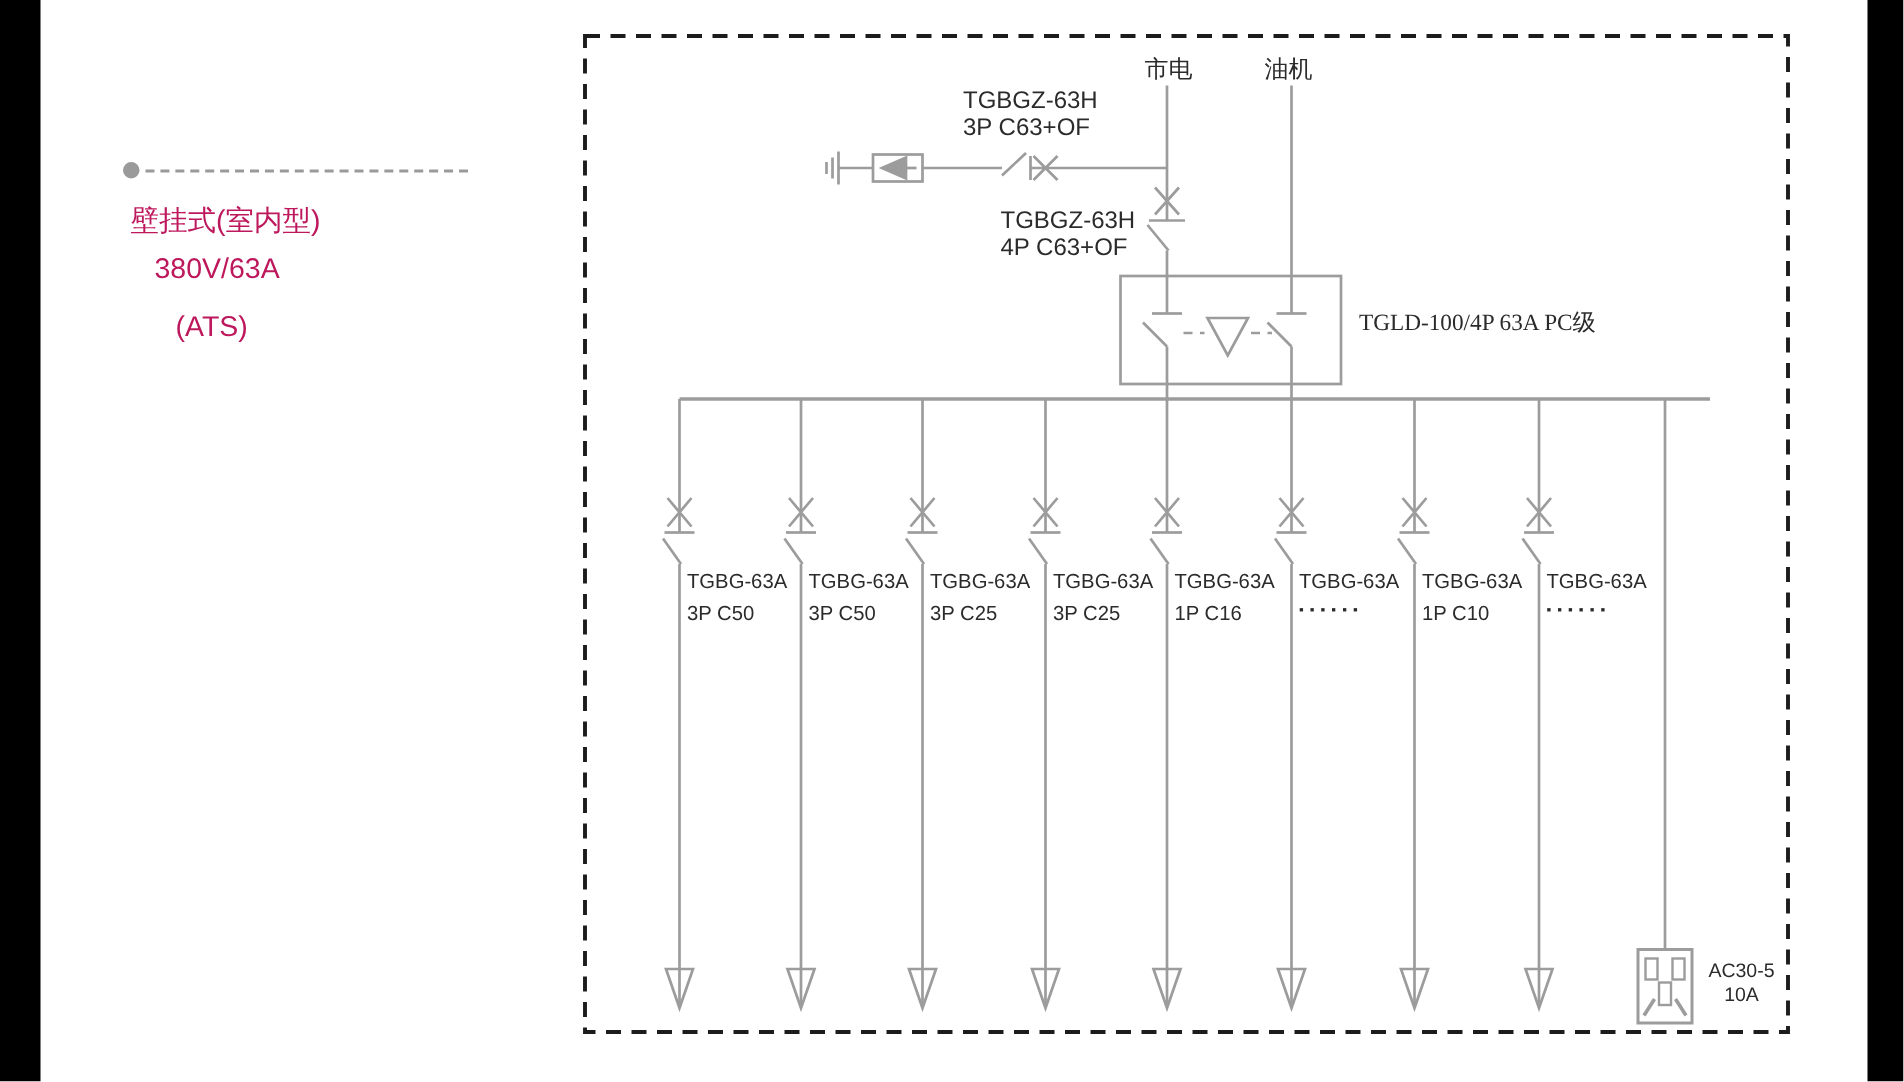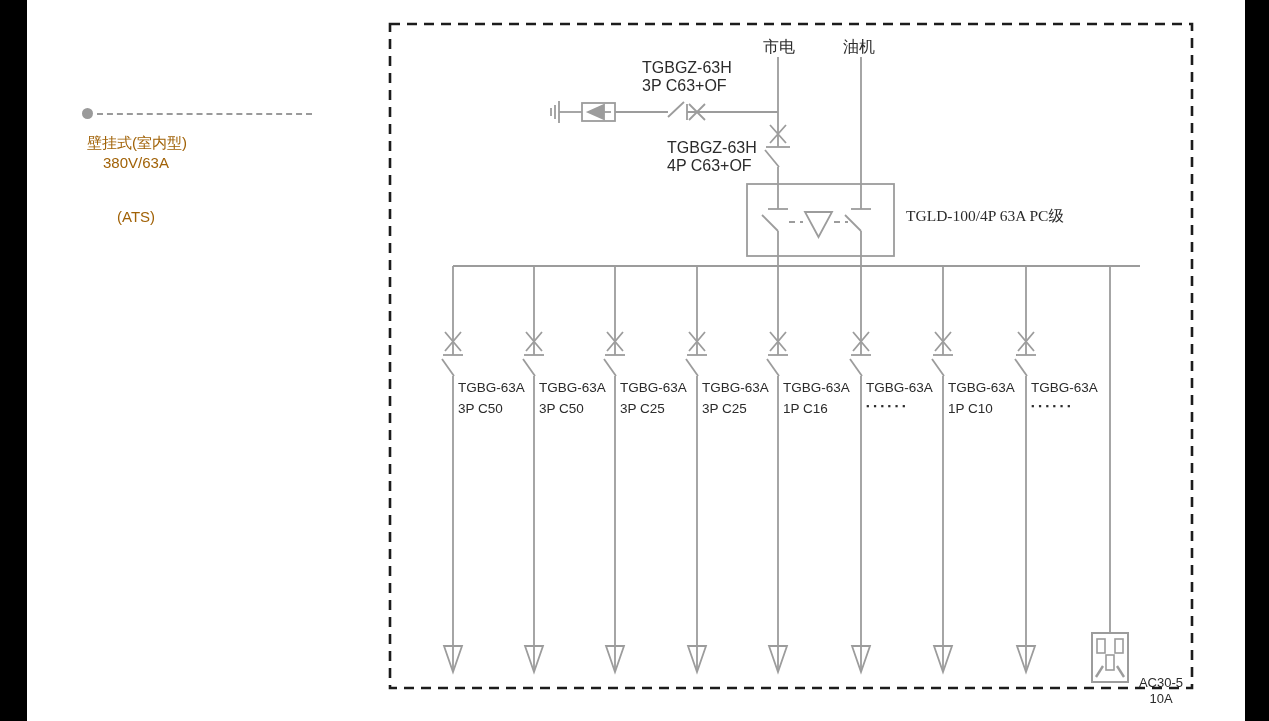--- a/index.html
+++ b/index.html
@@ -12,34 +12,34 @@
 
   
   .title-row { position:absolute; left:89px; top:66px; display:flex; align-items:center; }
   .title-square { width:18px; height:18px; background:#111; margin-right:13px; margin-top:3px; }
   .title-text { font-size:23px; font-weight:bold; color:#111; letter-spacing:1px; }
   .divider { position:absolute; left:82px; top:107px; width:232px; height:12px; }
   .divider .dot { position:absolute; left:0; top:1px; width:11px; height:11px;
                   border-radius:50%; background:#9a9a9a; }
   .divider .dash { position:absolute; left:15px; top:6px; width:215px;
                    border-top:2px dashed #9a9a9a; }
-  .spec { position:absolute; font-size:15px; color:#a16207; white-space:nowrap; }
+  .spec { position:absolute; font-size:19px; color:#be185d; white-space:nowrap; }
   .spec1 { left:87px;  top:134px; }
-  .spec2 { left:103px; top:154px; }
+  .spec2 { left:103px; top:169px; }
   .spec3 { left:117px; top:208px; }
 
   
   svg.diagram { position:absolute; left:0; top:0; width:1269px; height:721px; }
   .lbl { position:absolute; color:#2b2b2b; white-space:nowrap; line-height:1.2; }
   .src-lbl { font-size:16px;font-family:Liberation Serif, serif; }
   .bkr-lbl { font-size:16px; line-height:18px; }
   .ats-lbl { font-size:15.5px; }
   .branch-lbl { font-size:13.5px; line-height:21px; }
   .branch-lbl .dots { font-size:9px; letter-spacing:4px; font-weight:bold; position:relative; top:-2px; }
-  .socket-lbl { font-size:13px; line-height:16px; width:62px; text-align:center;margin-top:36px; }
+  .socket-lbl { font-size:13px; line-height:16px; width:62px; text-align:center; }
 </style>
 </head>
 <body>
 
 <div class="canvas">
   <div class="black-bar left"></div>
   <div class="black-bar right"></div>
 
   <div class="divider">
     <span class="dot"></span>

